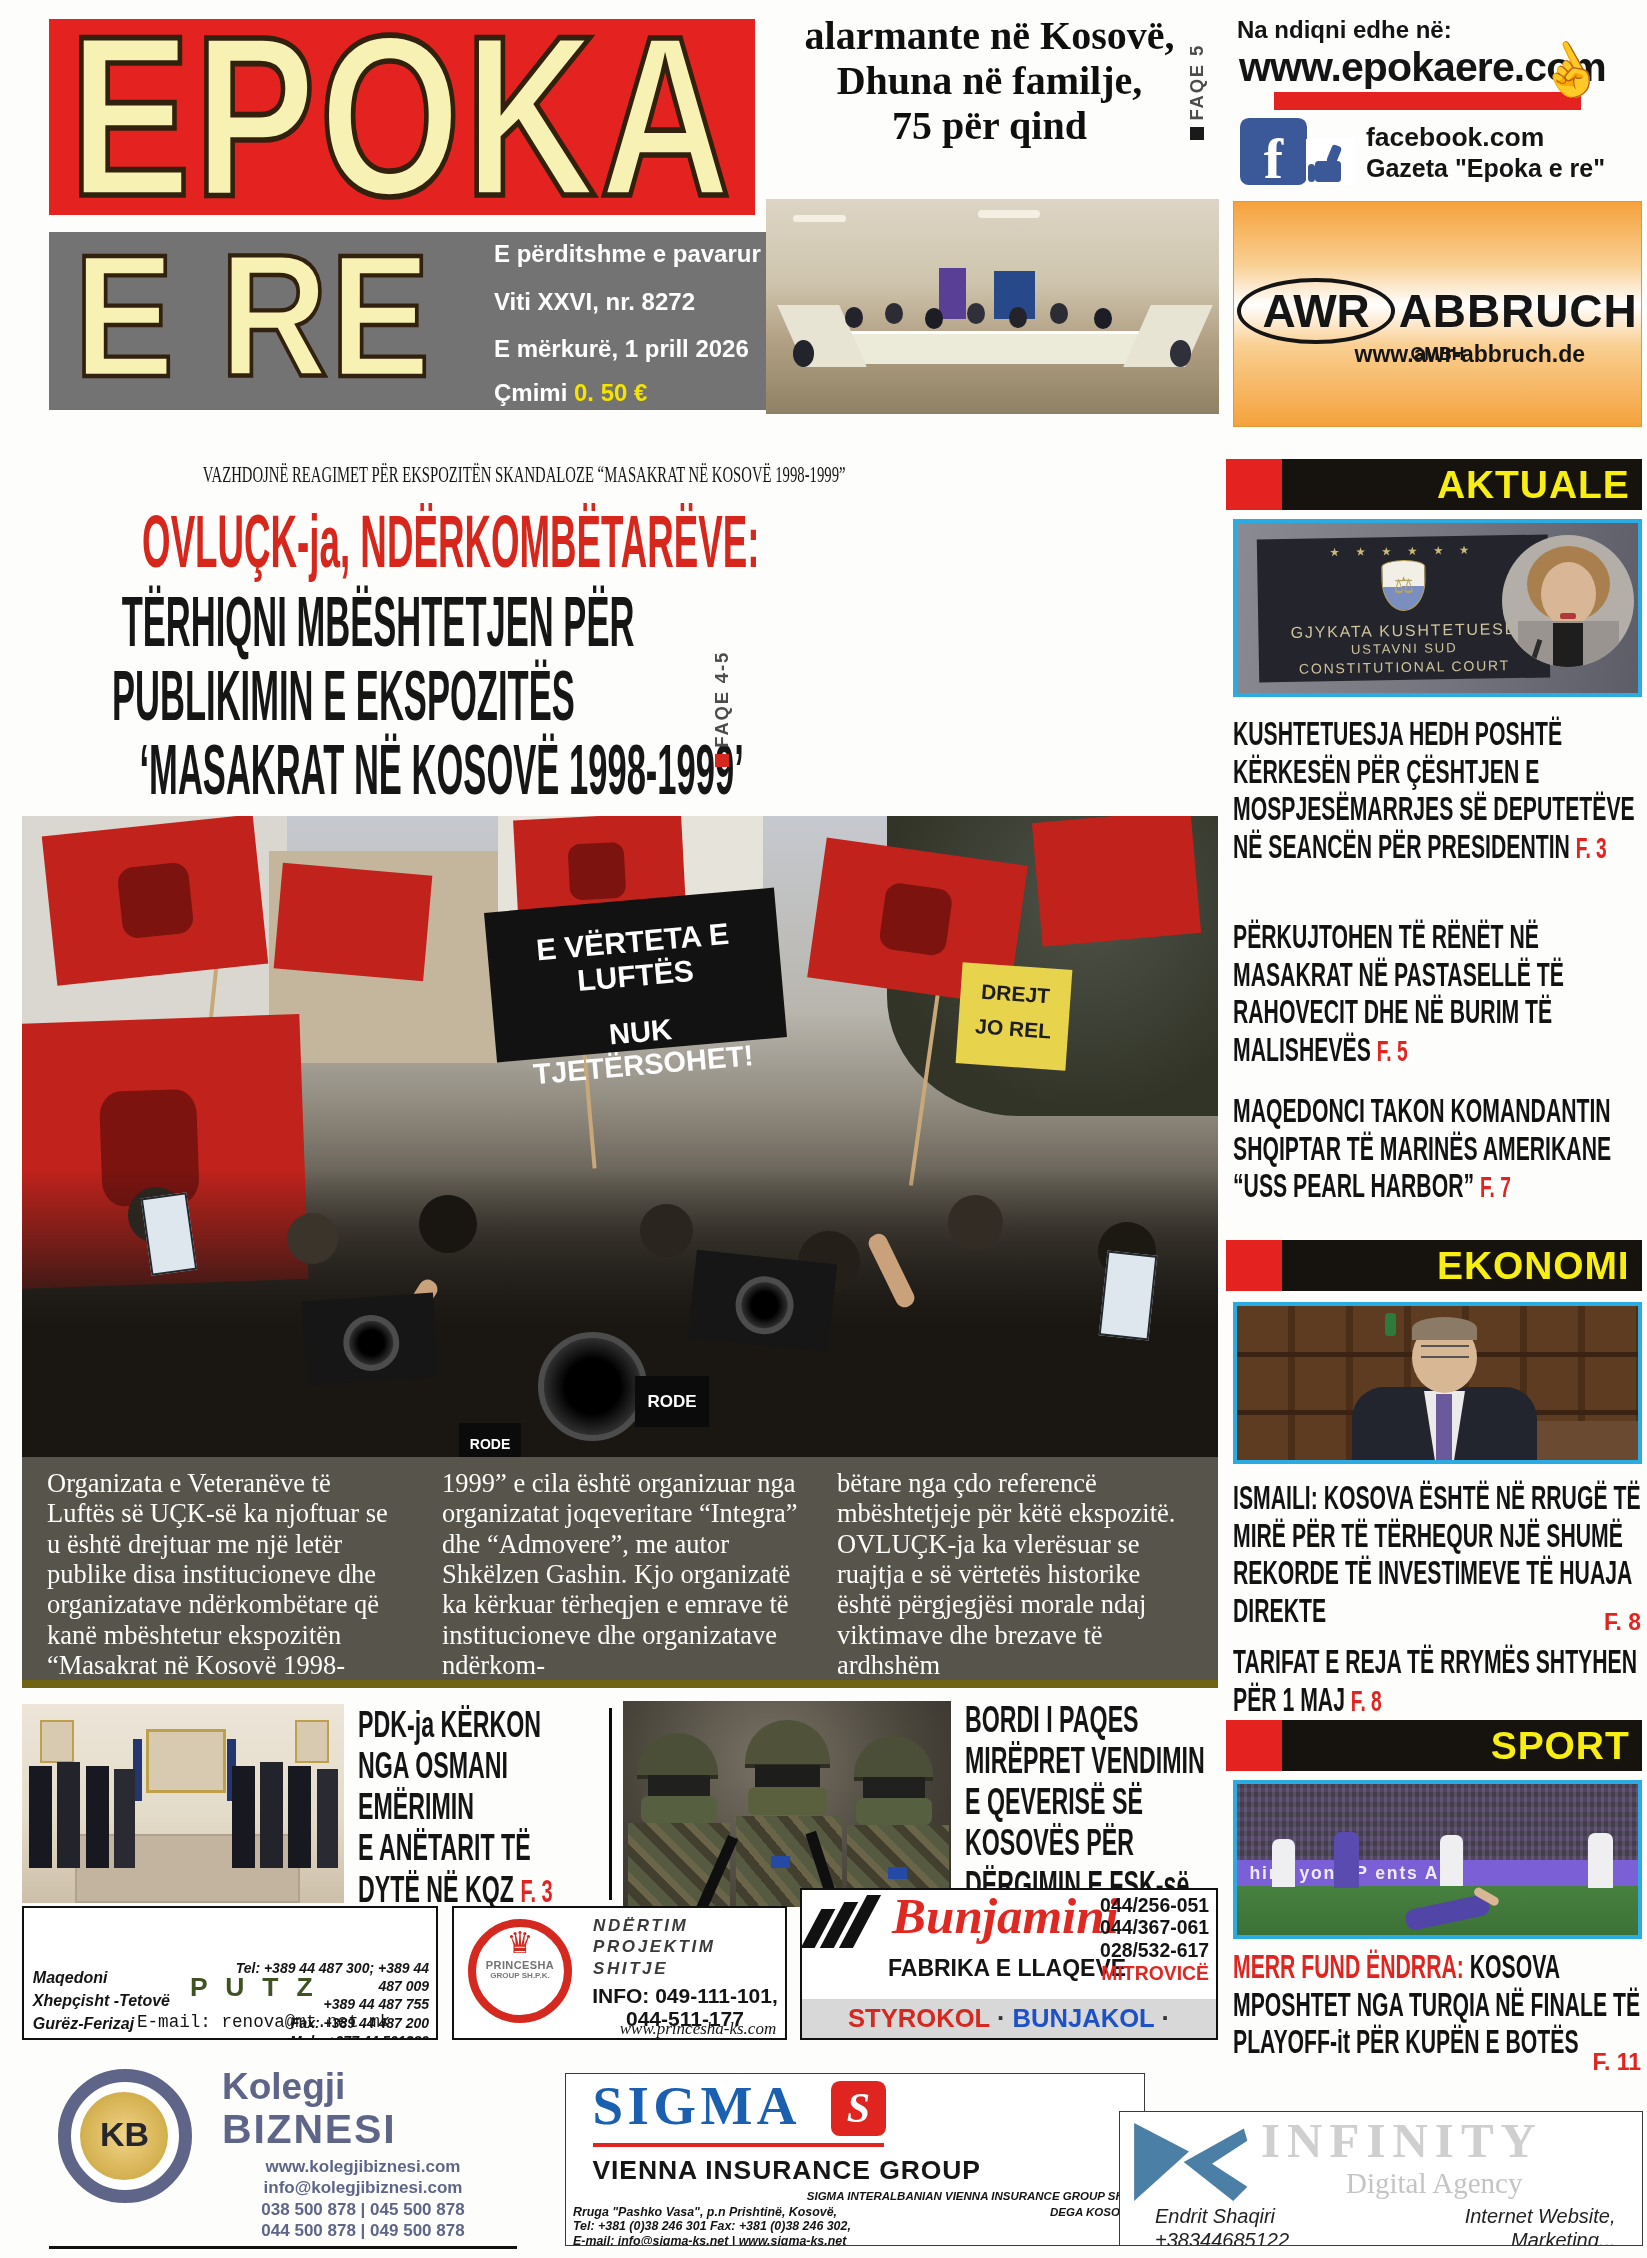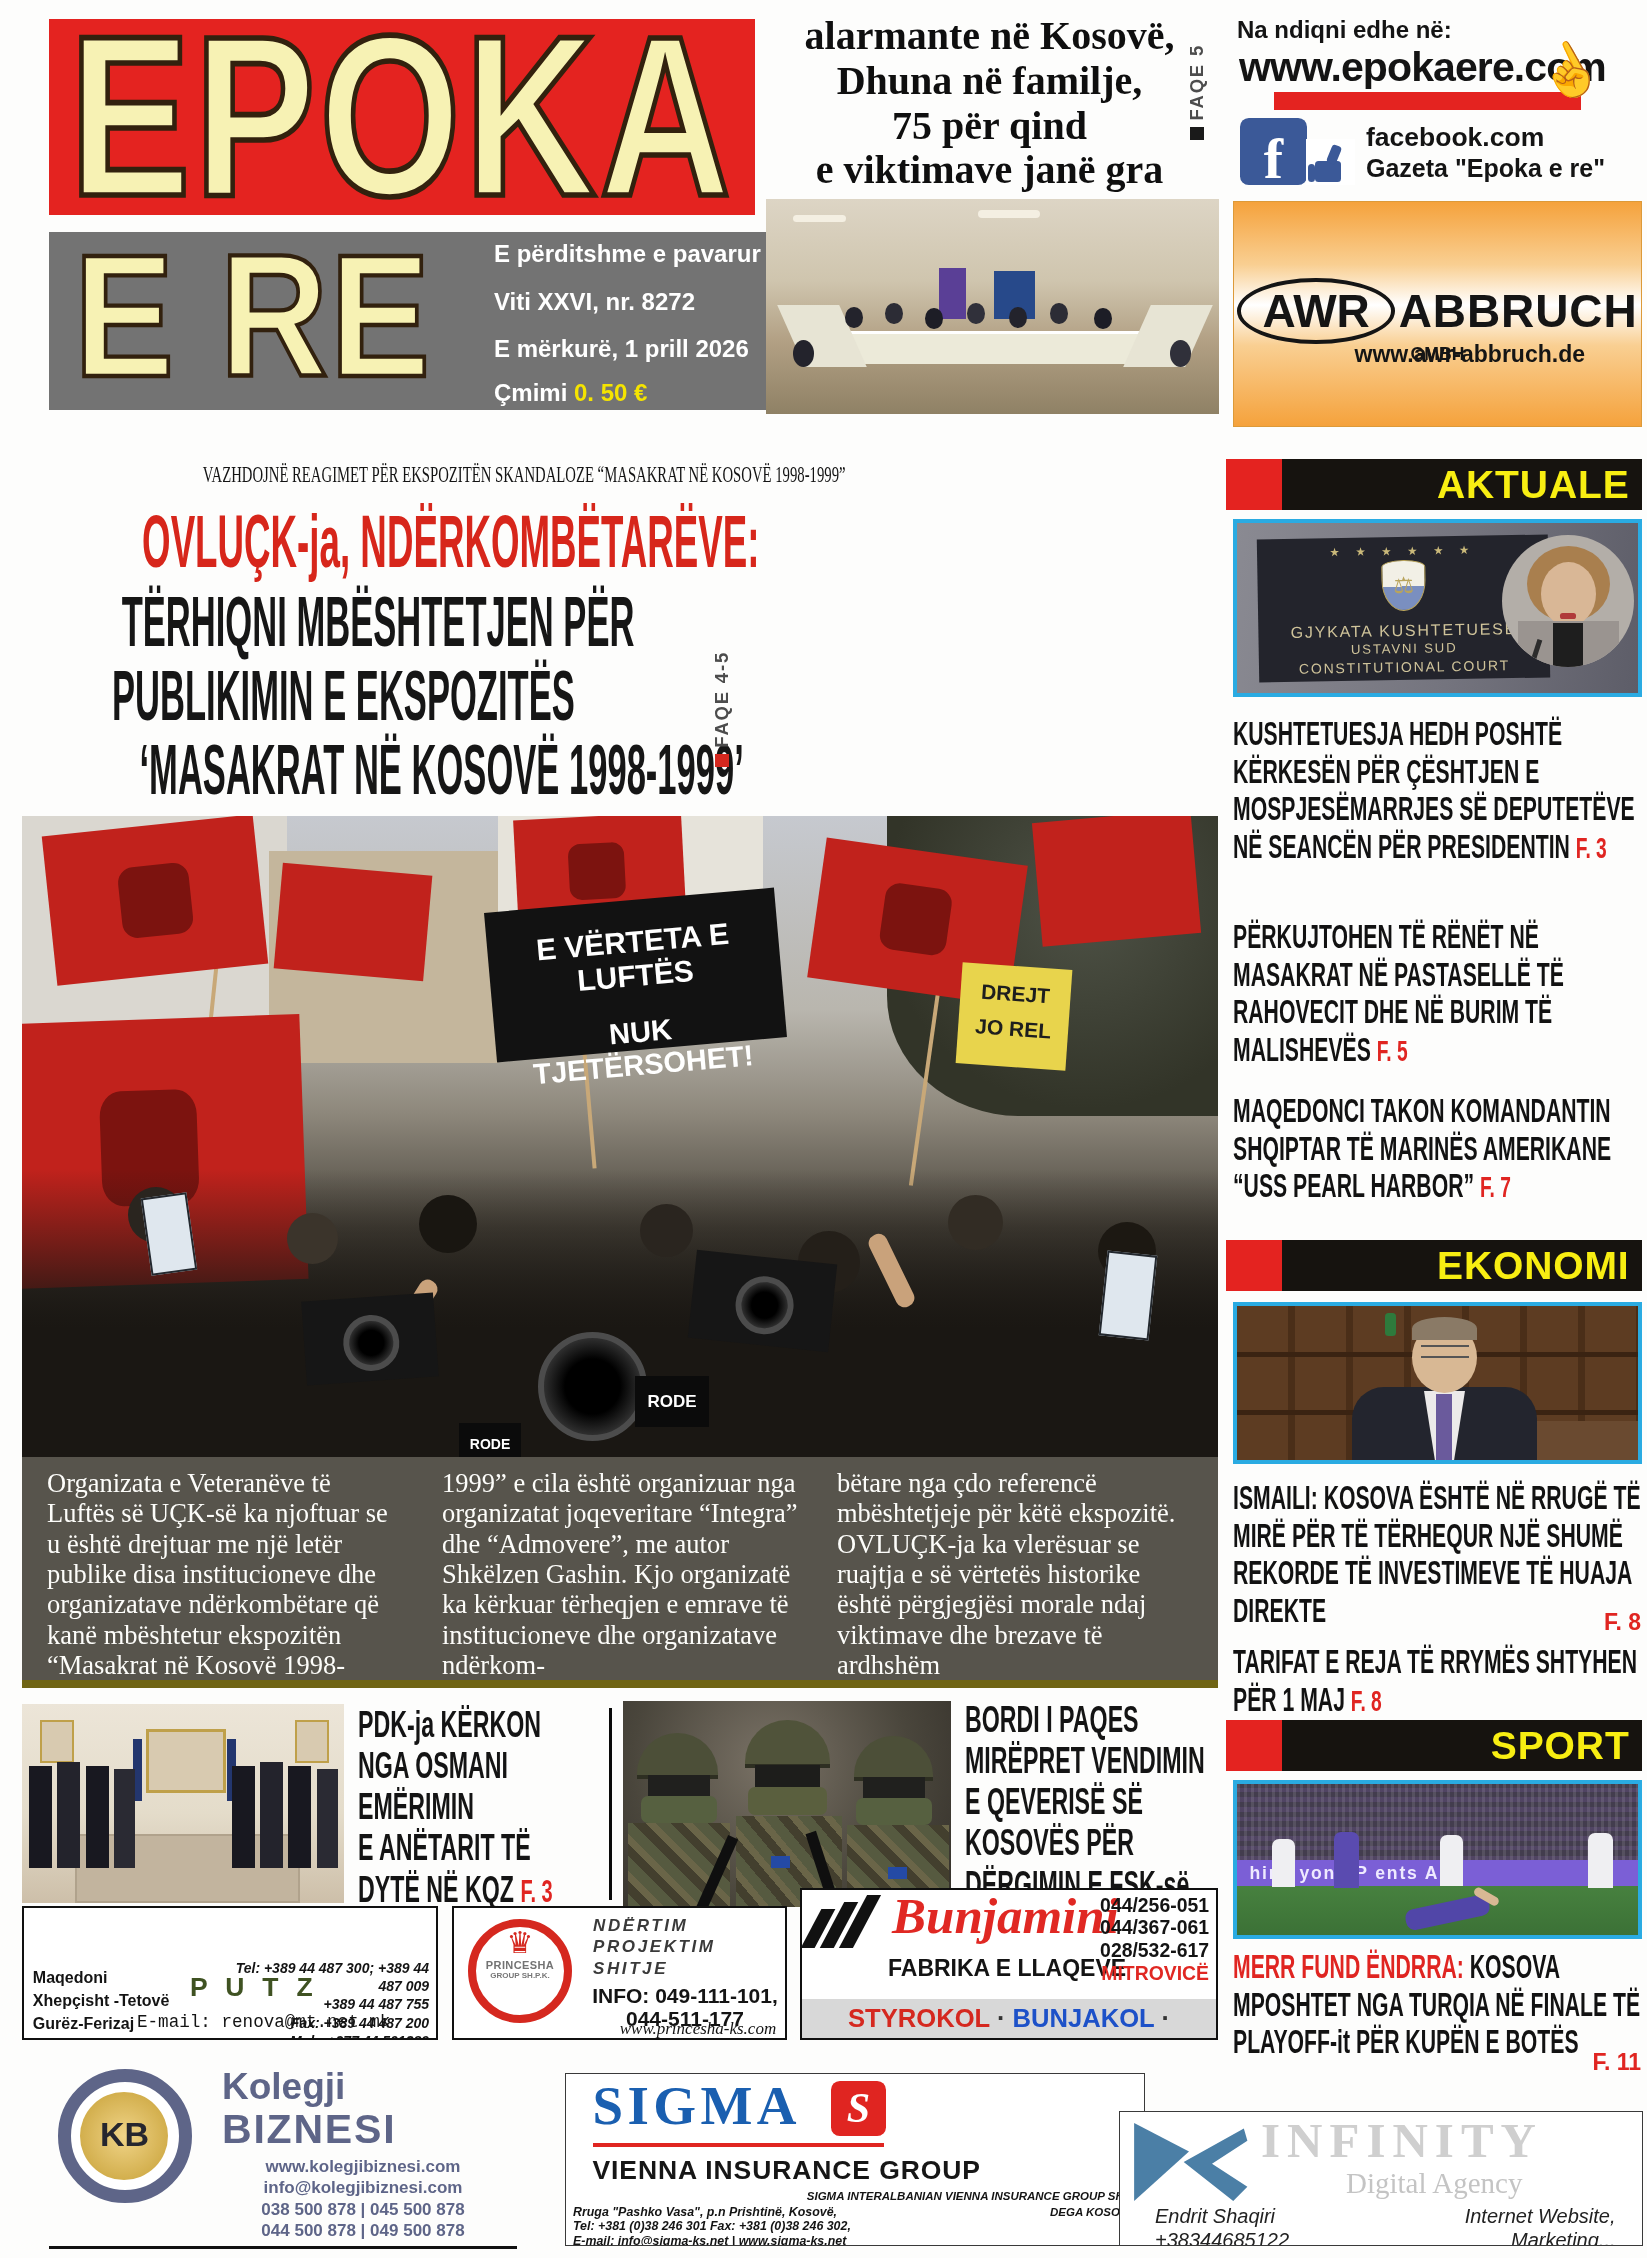--- a/index.html
+++ b/index.html
@@ -90,21 +90,20 @@
 </div>
 <div class="mastinfo" style="left:494px;top:240px">E përditshme e pavarur</div>
 <div class="mastinfo" style="left:494px;top:288px">Viti XXVI, nr. 8272</div>
 <div class="mastinfo" style="left:494px;top:335px">E mërkurë, 1 prill 2026</div>
 <div class="mastinfo" style="left:494px;top:379px"><span>Çmimi </span><span class="yellow">0. 50 €</span></div>
 
 <div class="abs serif" id="topstory">
   <div>alarmante në Kosovë,</div>
   <div>Dhuna në familje,</div>
   <div>75 për qind</div>
-  <div>e viktimave janë gra</div>
 </div>
 <div class="vmark" style="left:1186px;top:44px;height:148px">
   <span class="vtext">FAQE 5</span>
   <span class="vsq" style="background:#1a1a1a"></span>
 </div>
 <div class="photo" style="left:766px;top:199px;width:453px;height:215px">
   <div class="abs" style="left:0;top:0;width:100%;height:100%;background:linear-gradient(180deg,#ddd5c5 0%,#cfc5ae 38%,#b2a084 66%,#8f8165 100%)"></div>
   <div class="abs" style="left:26.5px;top:16px;width:53px;height:7px;background:#f4efe2;border-radius:3.5px"></div>
   <div class="abs" style="left:212px;top:10.6px;width:62px;height:8.8px;background:#f4efe2;border-radius:4.4px"></div>
   <div class="abs" style="left:173px;top:69px;width:26.5px;height:51px;background:#5a3f96"></div>
@@ -269,21 +268,21 @@
   <div>BORDI I PAQES</div>
   <div>MIRËPRET VENDIMIN</div>
   <div>E QEVERISË SË</div>
   <div>KOSOVËS PËR</div>
   <div>DËRGIMIN E FSK-së</div>
   <div><span>NË GAZA </span><span class="pageref" style="font-size:25px">F. 7</span></div>
 </div>
 
 <div class="adbox" style="left:22px;top:1906px;width:416px;height:134px">
   <div class="abs" style="left:166px;top:64px;font-size:26.5px;font-weight:800;color:#3f5222;letter-spacing:5.3px">P U T Z</div>
-  <div class="abs" style="left:8.8px;top:58px;font-size:16px;font-weight:800;line-height:1.45">
+  <div class="abs" style="left:8.8px;top:58px;font-size:16px;font-weight:800;font-style:italic;line-height:1.45">
     <div>Maqedoni</div>
     <div>Xhepçisht -Tetovë</div>
     <div>Gurëz-Ferizaj</div>
   </div>
   <div class="abs" style="left:113px;top:104px;font-size:17.6px;font-family:'Liberation Mono',monospace">E-mail: renova@mt.net.mk</div>
   <div class="abs" style="right:7px;top:51px;width:201px;text-align:right;font-size:14px;font-weight:800;font-style:italic;line-height:1.3">
     <div>Tel: +389 44 487 300; +389 44 487 009</div>
     <div>+389 44 487 755</div>
     <div>Fax: +389 44 487 200</div>
     <div>Mob: +377 44 501289</div>

